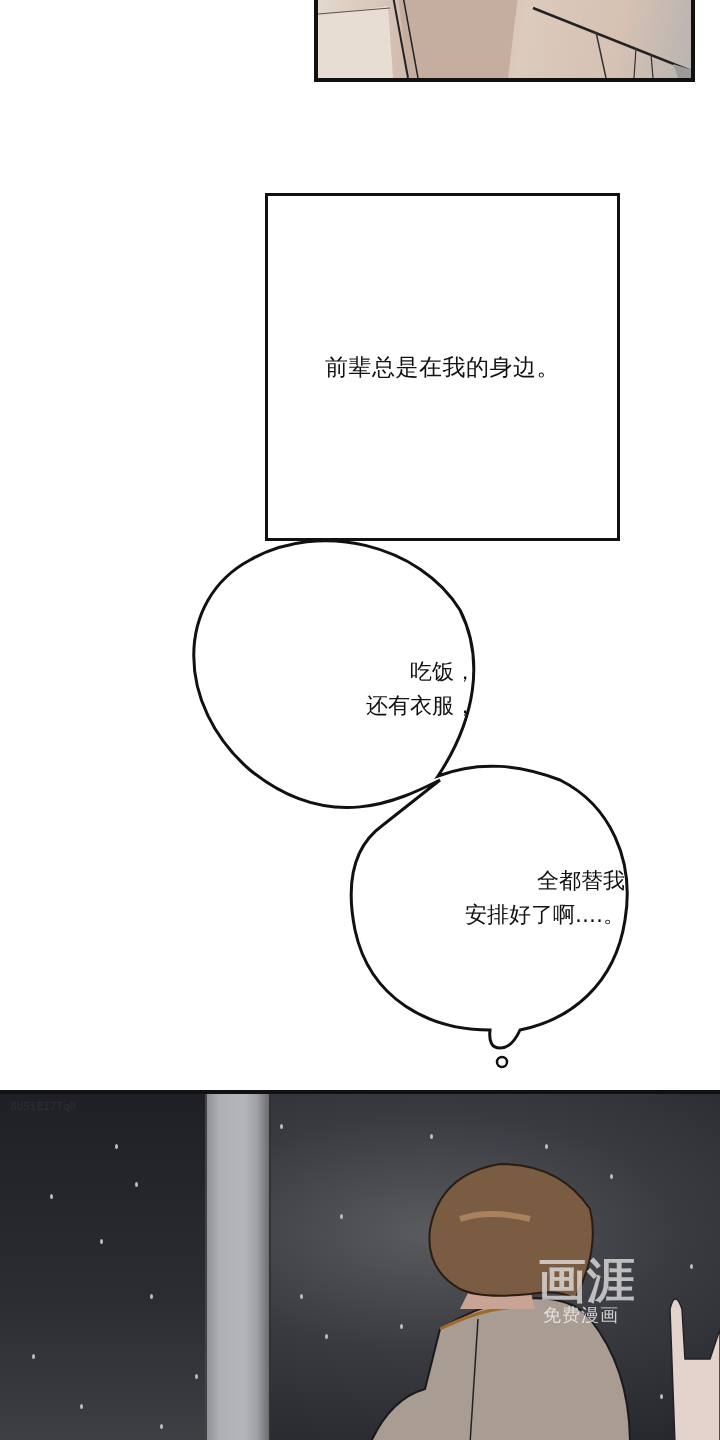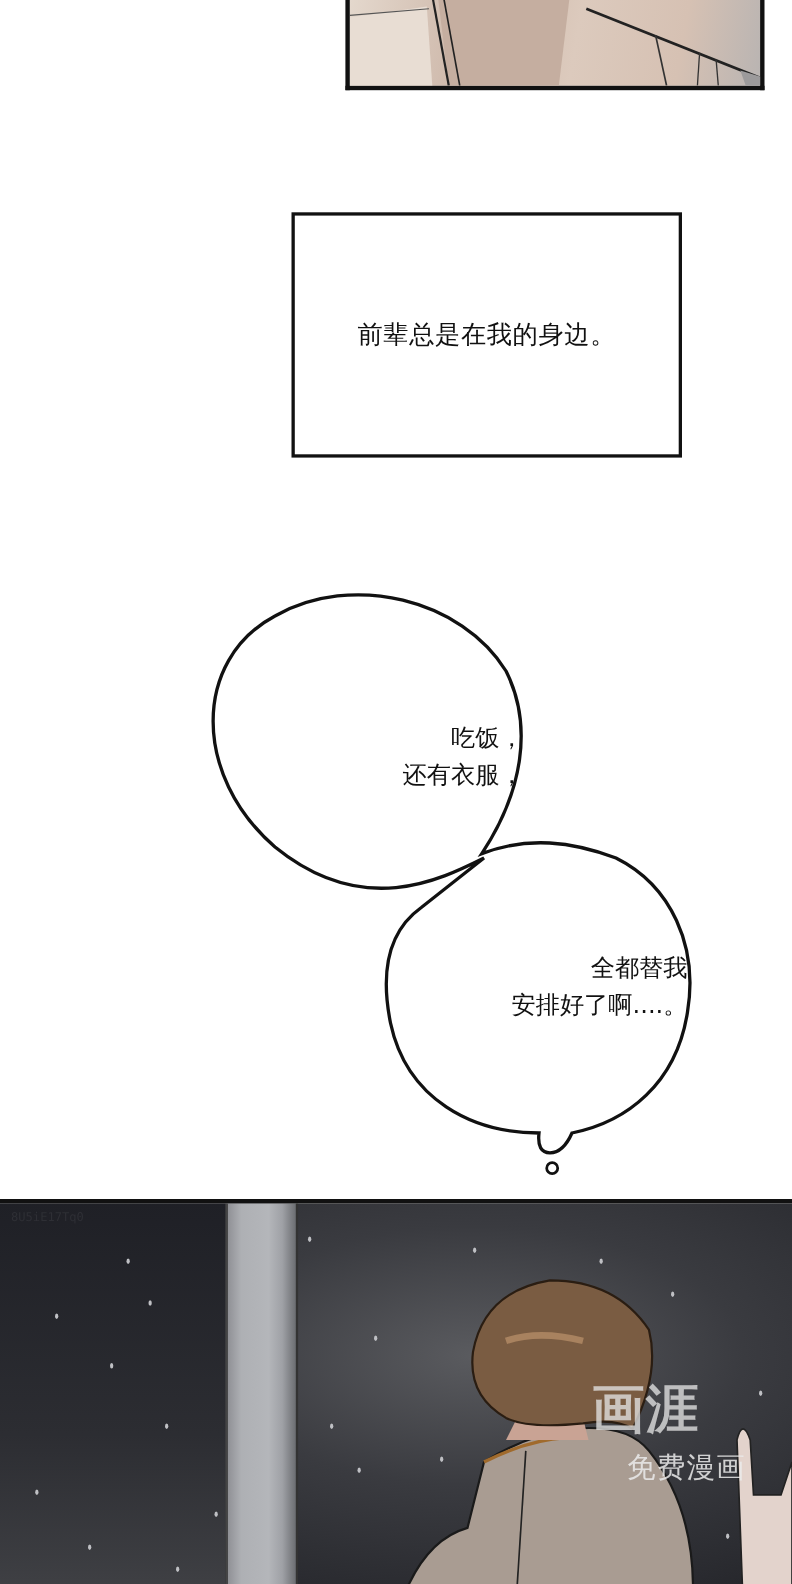--- a/index.html
+++ b/index.html
@@ -4,34 +4,34 @@
 <style>
   html, body { margin:0; padding:0; }
   body { width:720px; height:1440px; background:#ffffff; position:relative; overflow:hidden;
          font-family:"DejaVu Sans", "Liberation Sans", sans-serif; }
   .abs { position:absolute; }
   
   #top-panel { left:314px; top:-4px; width:381px; height:86px; border:4px solid #111; border-top:none;
                box-sizing:border-box; background:linear-gradient(100deg,#e4d8cd 0%,#cdb7a9 30%,#dccabd 55%,#d6c1b3 80%,#b9b4b2 100%); overflow:hidden; }
   #top-panel svg { position:absolute; left:0; top:0; }
   
-  #narration-box { left:265px; top:193px; width:355px; height:223px; border:3px solid #111; box-sizing:border-box; background:#fff;
+  #narration-box { left:265px; top:193px; width:355px; height:348px; border:3px solid #111; box-sizing:border-box; background:#fff;
                    display:flex; align-items:center; justify-content:center; }
   #narration-text { font-size:23px; color:#111; letter-spacing:0.5px; }
   .bubble-text { font-size:22px; color:#111; text-align:right; line-height:34px; white-space:pre; }
   #bubble1-text { left:186px; top:655px; width:290px; }
   #bubble2-text { left:355px; top:864px; width:270px; }
   
   #bottom-panel { left:0; top:1090px; width:720px; height:350px; border-top:4px solid #111; box-sizing:border-box; overflow:hidden;
                   background:radial-gradient(ellipse at 60% 40%, #5a5b5f 0%, #3a3b40 40%, #1e1f24 100%); }
   #window-frame { left:205px; top:0; width:62px; height:350px; background:linear-gradient(90deg,#8f9095 0%,#aeb0b4 20%,#b4b6ba 60%,#9fa1a6 80%,#6b6d71 100%); border-left:2px solid #444; border-right:2px solid #333; }
   #left-pane { left:0; top:0; width:205px; height:350px; background:linear-gradient(180deg,#1f2026 0%,#2c2d32 60%,#3f4044 100%); }
   #watermark-code { left:10px; top:6px; font-size:11px; color:#2e2f35; font-family:"DejaVu Sans Mono", monospace; }
   #watermark-logo { left:538px; top:155px; font-size:48px; color:rgba(225,225,225,0.78); font-weight:bold; letter-spacing:1px; }
-  #watermark-sub { left:543px; top:223px; font-size:26px; color:rgba(235,235,235,0.85); letter-spacing:1px;margin-left:27px; }
+  #watermark-sub { left:543px; top:209px; font-size:18px; color:rgba(235,235,235,0.85); letter-spacing:1px; }
   .snow { position:absolute; width:3px; height:5px; border-radius:50%; background:#bfc0c4; }
 </style>
 </head>
 <body>
 
 <div id="top-panel" class="abs">
   <svg width="381" height="82" viewBox="0 0 381 82">
     <polygon points="80,0 200,0 190,82 90,82" fill="#c5aea0"></polygon>
     <polygon points="0,20 70,10 75,82 0,82" fill="#e8ddd3"></polygon>
     <line x1="75" y1="0" x2="90" y2="82" stroke="#222" stroke-width="2"></line>

